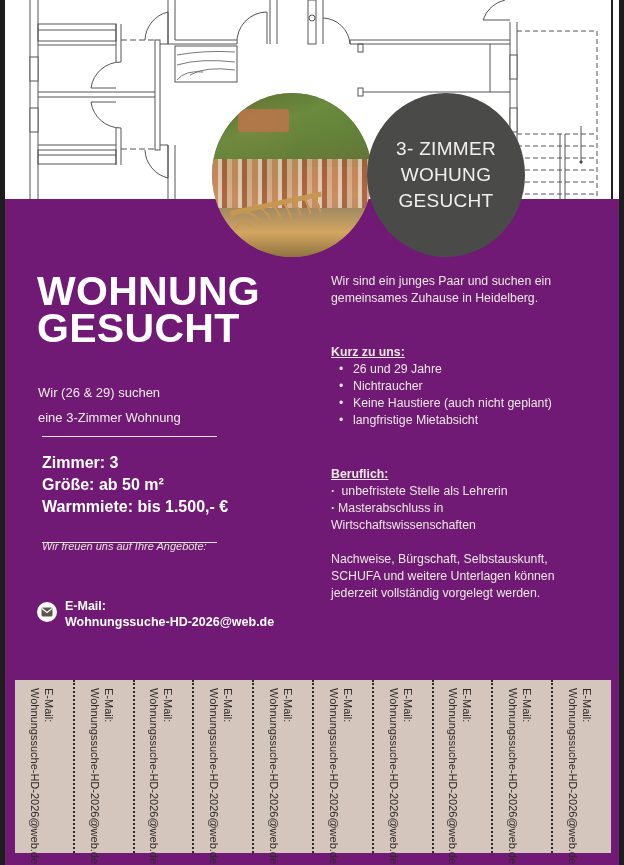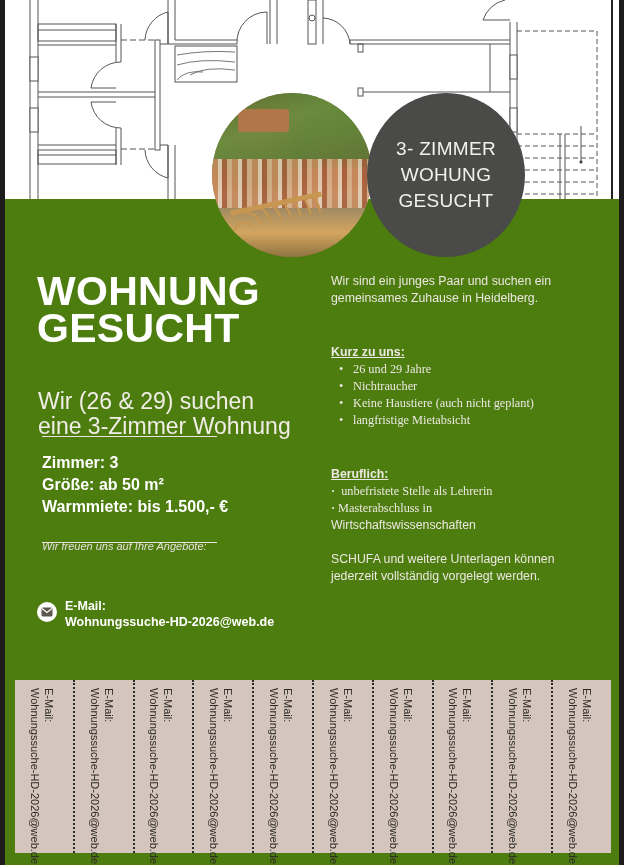--- a/index.html
+++ b/index.html
@@ -1,19 +1,19 @@
 <!DOCTYPE html>
 <html><head>
 <meta charset="utf-8">
 <style>
   * { box-sizing: border-box; margin: 0; padding: 0; }
   html, body { width: 624px; height: 865px; overflow: hidden; background: #1a1a1a; }
   body { font-family: "Liberation Sans", "DejaVu Sans", sans-serif; position: relative; }
 
-  .page { position: absolute; left: 5px; top: 0; width: 614px; height: 865px; background: #4d7c0f; }
+  .page { position: absolute; left: 5px; top: 0; width: 614px; height: 865px; background: #701a75; }
   .edge-left { position: absolute; left: 0; top: 0; width: 5px; height: 865px; background: #1c1c1c; }
   .edge-right { position: absolute; right: 0; top: 0; width: 5px; height: 865px; background: #1c1c1c; }
 
   .top-area { position: absolute; left: 0; top: 0; width: 614px; height: 199px; background: #ffffff; overflow: hidden; }
   .floorplan { position: absolute; left: 0; top: 0; width: 614px; height: 199px; }
 
   .photo-circle {
     position: absolute; left: 207px; top: 93px; width: 160px; height: 164px; border-radius: 50%;
     overflow: hidden; z-index: 3;
     background: radial-gradient(ellipse at 30% 15%, #b8794a 0%, #6c7a3c 30%, transparent 45%),
@@ -27,32 +27,32 @@
   .photo-circle .bridge { position:absolute; left:12%; top:66%; width:58%; height:12%; border-top: 5px solid #c79650;
      background: repeating-radial-gradient(circle at 10% 120%, transparent 0 8px, #c79650 8px 10px); transform: rotate(-12deg); }
 
   .badge-circle {
     position: absolute; left: 362px; top: 93px; width: 158px; height: 164px; border-radius: 50%;
     background: #4a4a49; z-index: 4; display: flex; align-items: center; justify-content: center; flex-direction: column;
     color: #f2f0ec; font-size: 19px; line-height: 26px; text-align: center; letter-spacing: 0.3px;
   }
 
   .headline { position: absolute; left: 32px; top: 273px; color: #ffffff; font-weight: bold; font-size: 41px; line-height: 37px; letter-spacing: 0.3px; }
-  .subline { position: absolute; left: 33px; top: 389px; color: #f1ede7; font-size: 23px; line-height: 25px; }
+  .subline { position: absolute; left: 33px; top: 380px; color: #f1ede7; font-size: 13px; line-height: 25px; }
   .rule { position: absolute; left: 37px; width: 175px; height: 1px; background: #e9e4dc; }
   .specs { position: absolute; left: 37px; top: 452px; color: #ffffff; font-weight: bold; font-size: 16px; line-height: 22px; }
   .thanks { position: absolute; left: 37px; top: 540px; color: #e6e1d9; font-size: 11px; font-style: italic; }
   .mail-row { position: absolute; left: 32px; top: 598px; display: flex; align-items: flex-start; }
   .mail-icon { width: 20px; height: 20px; border-radius: 50%; background: #ffffff; display: flex; align-items: center; justify-content: center; margin-top: 4px; margin-right: 8px; }
   .mail-text { color: #ffffff; font-weight: bold; font-size: 12.5px; line-height: 16px; }
 
   .right-col { position: absolute; left: 326px; top: 273px; width: 270px; color: #ece8e1; font-size: 12.3px; line-height: 17px; }
   .right-col .p { margin-bottom: 17px; }
   .right-col .h { text-decoration: underline; font-weight: bold; margin-top: 37px; }
-  .right-col ul { list-style: none; font-family: Liberation Serif, serif; }
+  .right-col ul { list-style: none; }
   .right-col ul.dots li { padding-left: 22px; position: relative; }
   .right-col ul.dots li::before { content: "•"; position: absolute; left: 8px; }
   .right-col ul.mid li::before { content: "·"; font-weight: bold; margin-right: 3px; }
   .right-col .block { margin-bottom: 17px; }
 
   .tabs { position: absolute; left: 10px; top: 680px; width: 596px; height: 173px; background: #d5c6bd; display: flex; }
   .tab { flex: 1; border-right: 2px dotted #2a2a2a; position: relative; }
   .tab:last-child { border-right: none; }
   .tab-text { position: absolute; left: 50%; top: 8px; transform-origin: 0 0; transform: translateX(12px) rotate(90deg);
      color: #2e2a27; font-size: 11px; line-height: 14px; white-space: nowrap; }
@@ -211,20 +211,21 @@
       <div class="h">Beruflich:</div>
       <ul class="mid">
         <li><span> unbefristete Stelle als Lehrerin</span></li>
         <li><span>Masterabschluss in</span></li>
       </ul>
       <div>Wirtschaftswissenschaften</div>
     </div>
 
 
     <div>
+      <div>Nachweise, Bürgschaft, Selbstauskunft,</div>
       <div>SCHUFA und weitere Unterlagen können</div>
       <div>jederzeit vollständig vorgelegt werden.</div>
     </div>
   </div>
 
   <div class="tabs">
     <div class="tab">
         <div class="tab-text">
           <div>E-Mail:</div>
           <div>Wohnungssuche-HD-2026@web.de</div>

